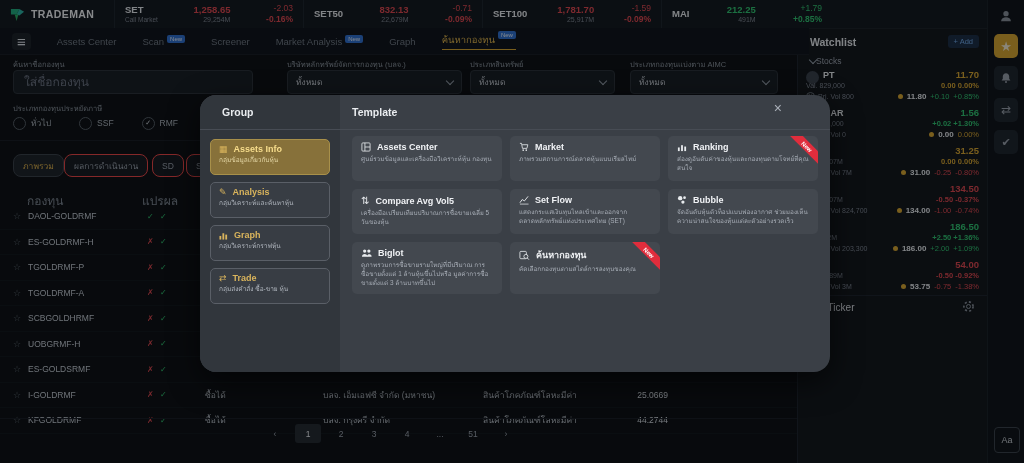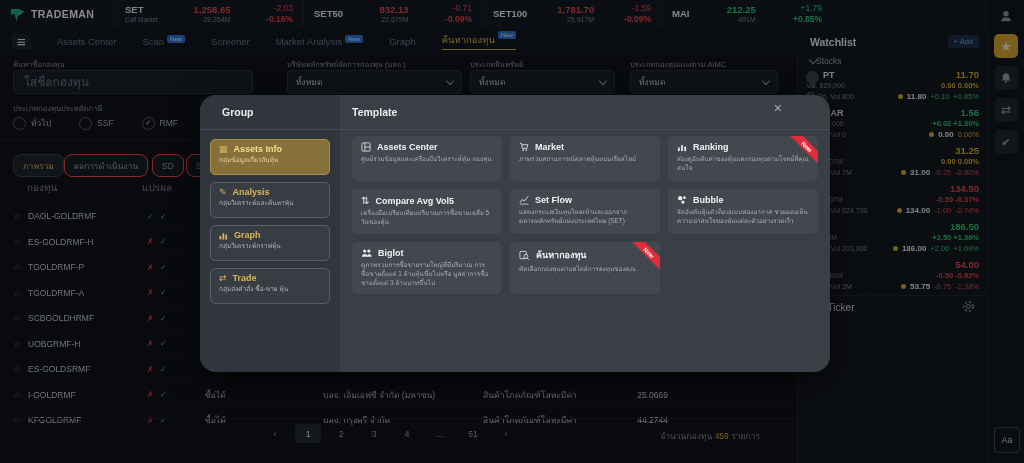--- a/index.html
+++ b/index.html
@@ -40,21 +40,21 @@
   .chev{width:5px;height:5px;border-right:1.4px solid #97a0aa;border-bottom:1.4px solid #97a0aa;
         transform:rotate(45deg);margin-top:-3px;flex:none}
   .radios{position:absolute;left:13px;top:62px;display:flex;gap:28px;align-items:center}
   .radio{display:flex;align-items:center;gap:5px;font-size:8.5px;color:#aeb5bd}
   .rdot{width:11px;height:11px;border:1px solid #555c64;border-radius:50%;display:flex;
         align-items:center;justify-content:center;font-size:7px;color:#cdd3da}
   .divider{position:absolute;left:0;width:797px;border-top:1px solid #161b21}
   .tab{position:absolute;top:100px;height:21px;border:1px solid #ef4444;border-radius:8px;background:#14181e;
        color:#9aa1ab;font-size:8.5px;display:flex;align-items:center;justify-content:center;padding:0 9px}
   .tab.active{color:#e3b54a;background:#1d2127;border-color:#3a4048}
-  .thead{position:absolute;top:126px;font-size:10px;color:#7e8691}
+  .thead{position:absolute;top:137px;font-size:12px;color:#7e8691}
   .rows{position:absolute;left:0;top:150px;width:797px}
   .frow{position:relative;height:24.5px;display:flex;align-items:center;border-bottom:1px solid #101419}
   .fstar{margin-left:13px;width:13px;color:#5d646d;font-size:9px}
   .fname{font-size:8.5px;color:#c6ccd4;margin-left:2px}
   .fbuy{position:absolute;left:147px;font-size:8px}.fsell{position:absolute;left:160px;font-size:8px}
   .c-ok{color:#2fc56f}.c-no{color:#e0464d}
   .fstatus{position:absolute;left:205px;font-size:8.5px;color:#b9bfc7}
   .famc{position:absolute;left:323px;font-size:8.5px;color:#b9bfc7}
   .fcat{position:absolute;left:483px;font-size:8.5px;color:#b9bfc7}
   .fnav{position:absolute;left:590px;width:78px;text-align:right;font-size:8.5px;color:#d7dce2}
@@ -325,25 +325,20 @@
     <div class="pager">
       <span class="pbtn">‹</span>
       <span class="pbtn cur">1</span>
       <span class="pbtn">2</span>
       <span class="pbtn">3</span>
       <span class="pbtn">4</span>
       <span class="pbtn">...</span>
       <span class="pbtn">51</span>
       <span class="pbtn">›</span>
     </div>
-    <div class="summary">
-      <span>จำนวนกองทุน</span>
-      <span class="gold">459</span>
-      <span>รายการ</span>
-    </div>
   </div>
 
   <div class="wl">
     <div class="wl-head">
       <span class="wl-title">Watchlist</span>
       <span class="wl-add">+ Add</span>
     </div>
     <div class="wl-sec">
       <span class="chev"></span>
       <span>Stocks</span>

